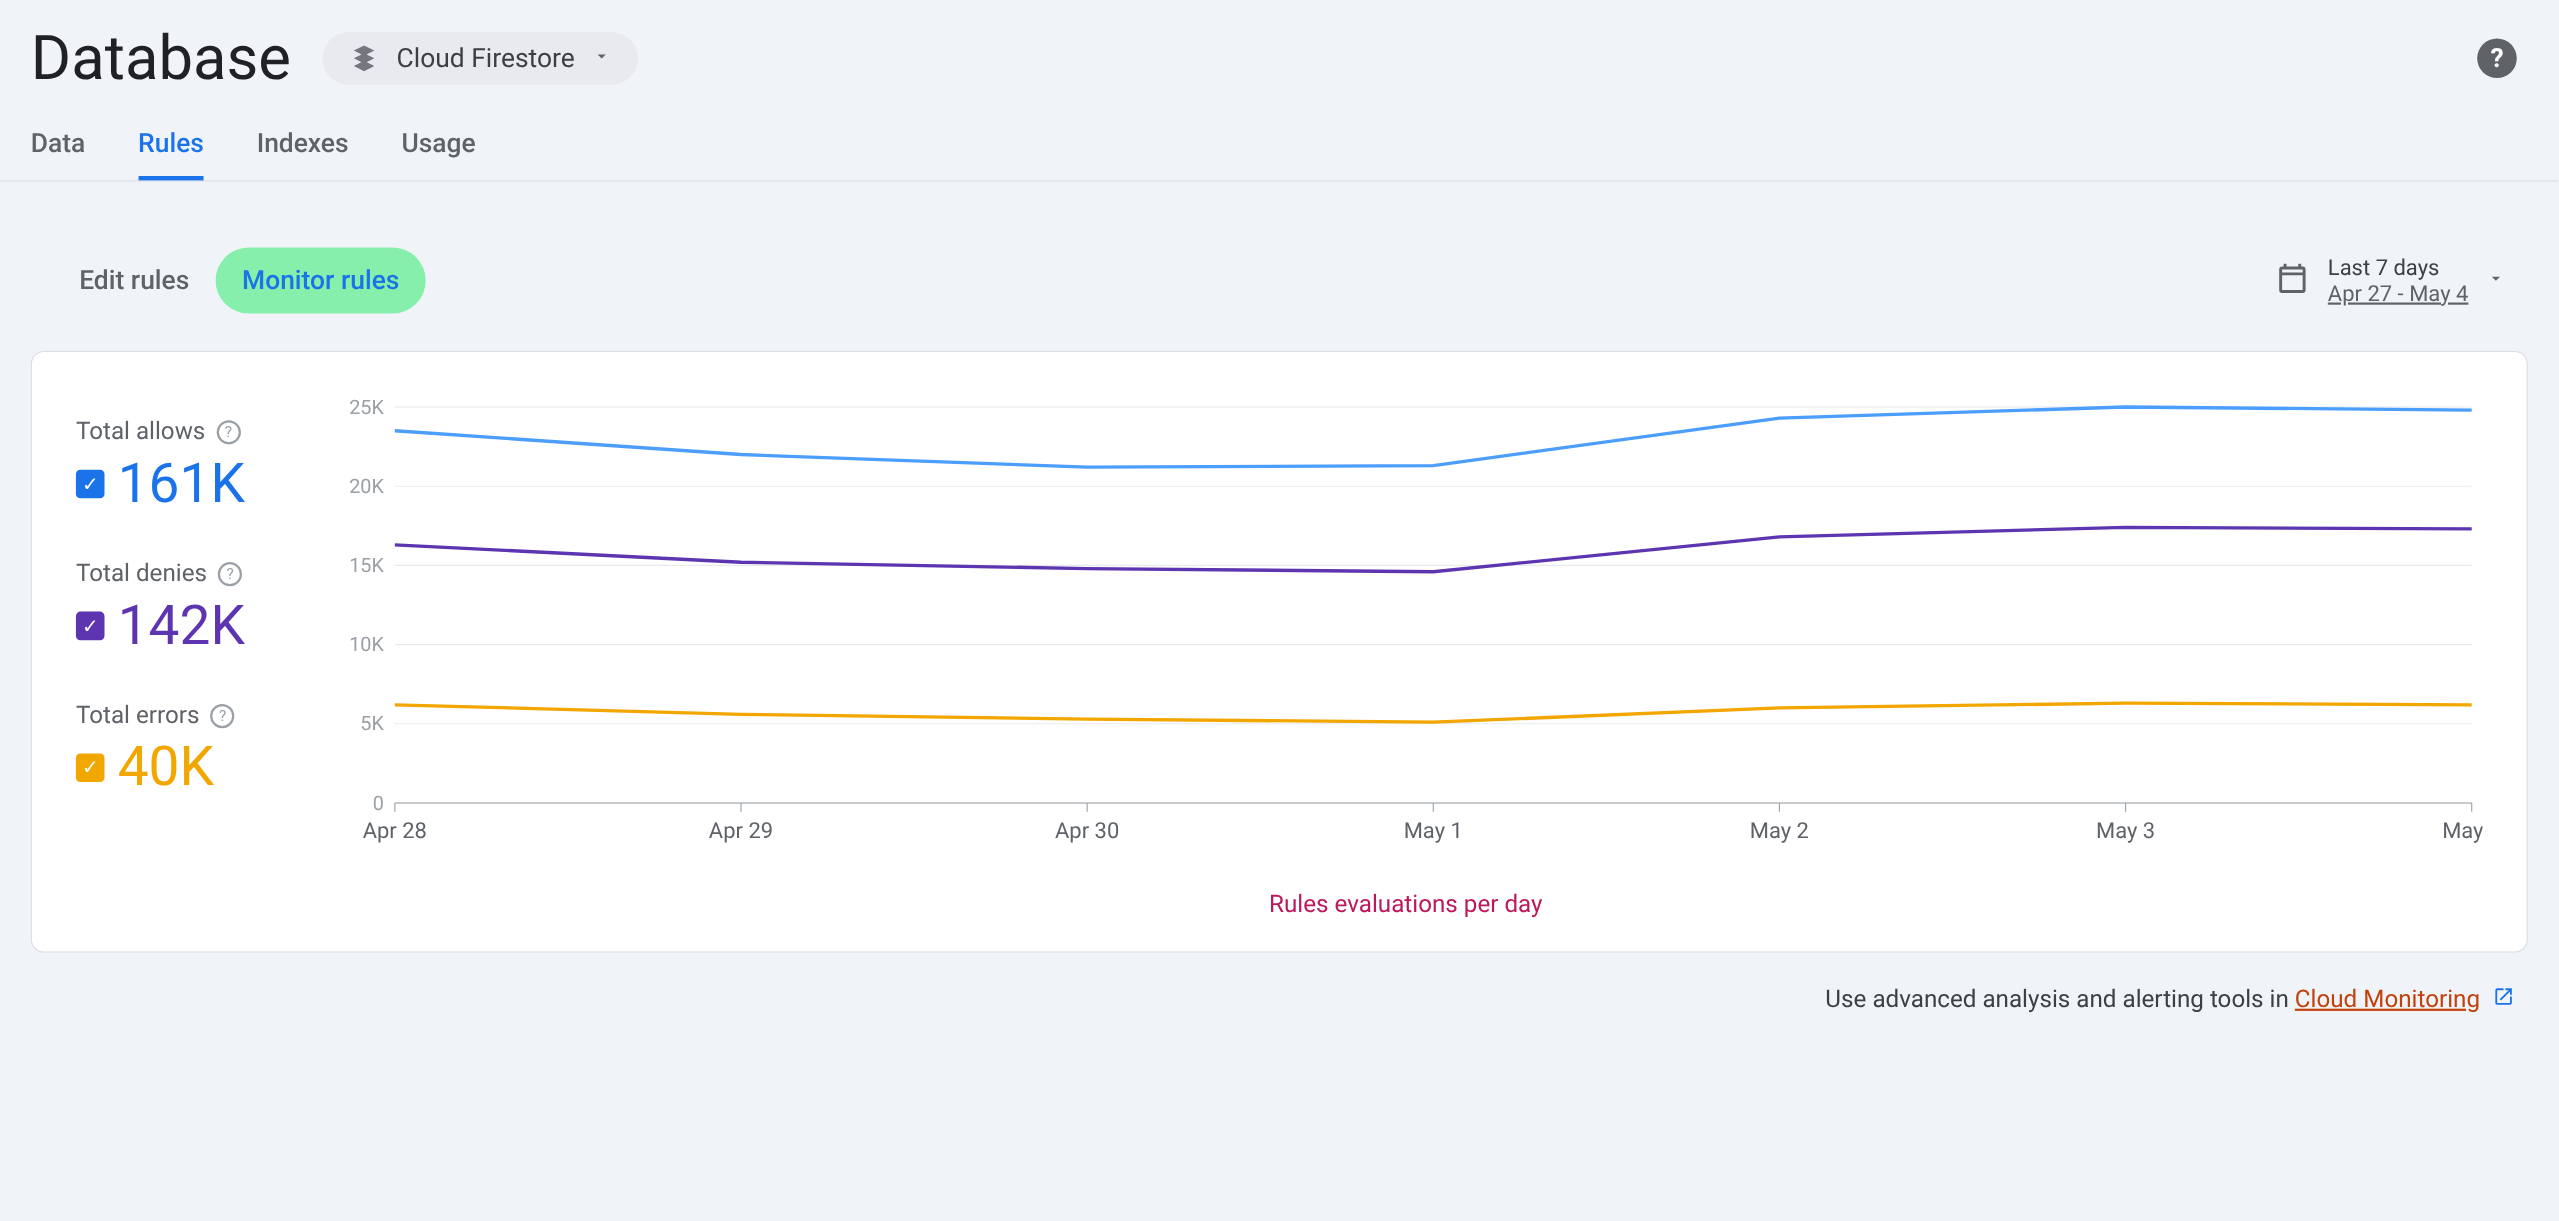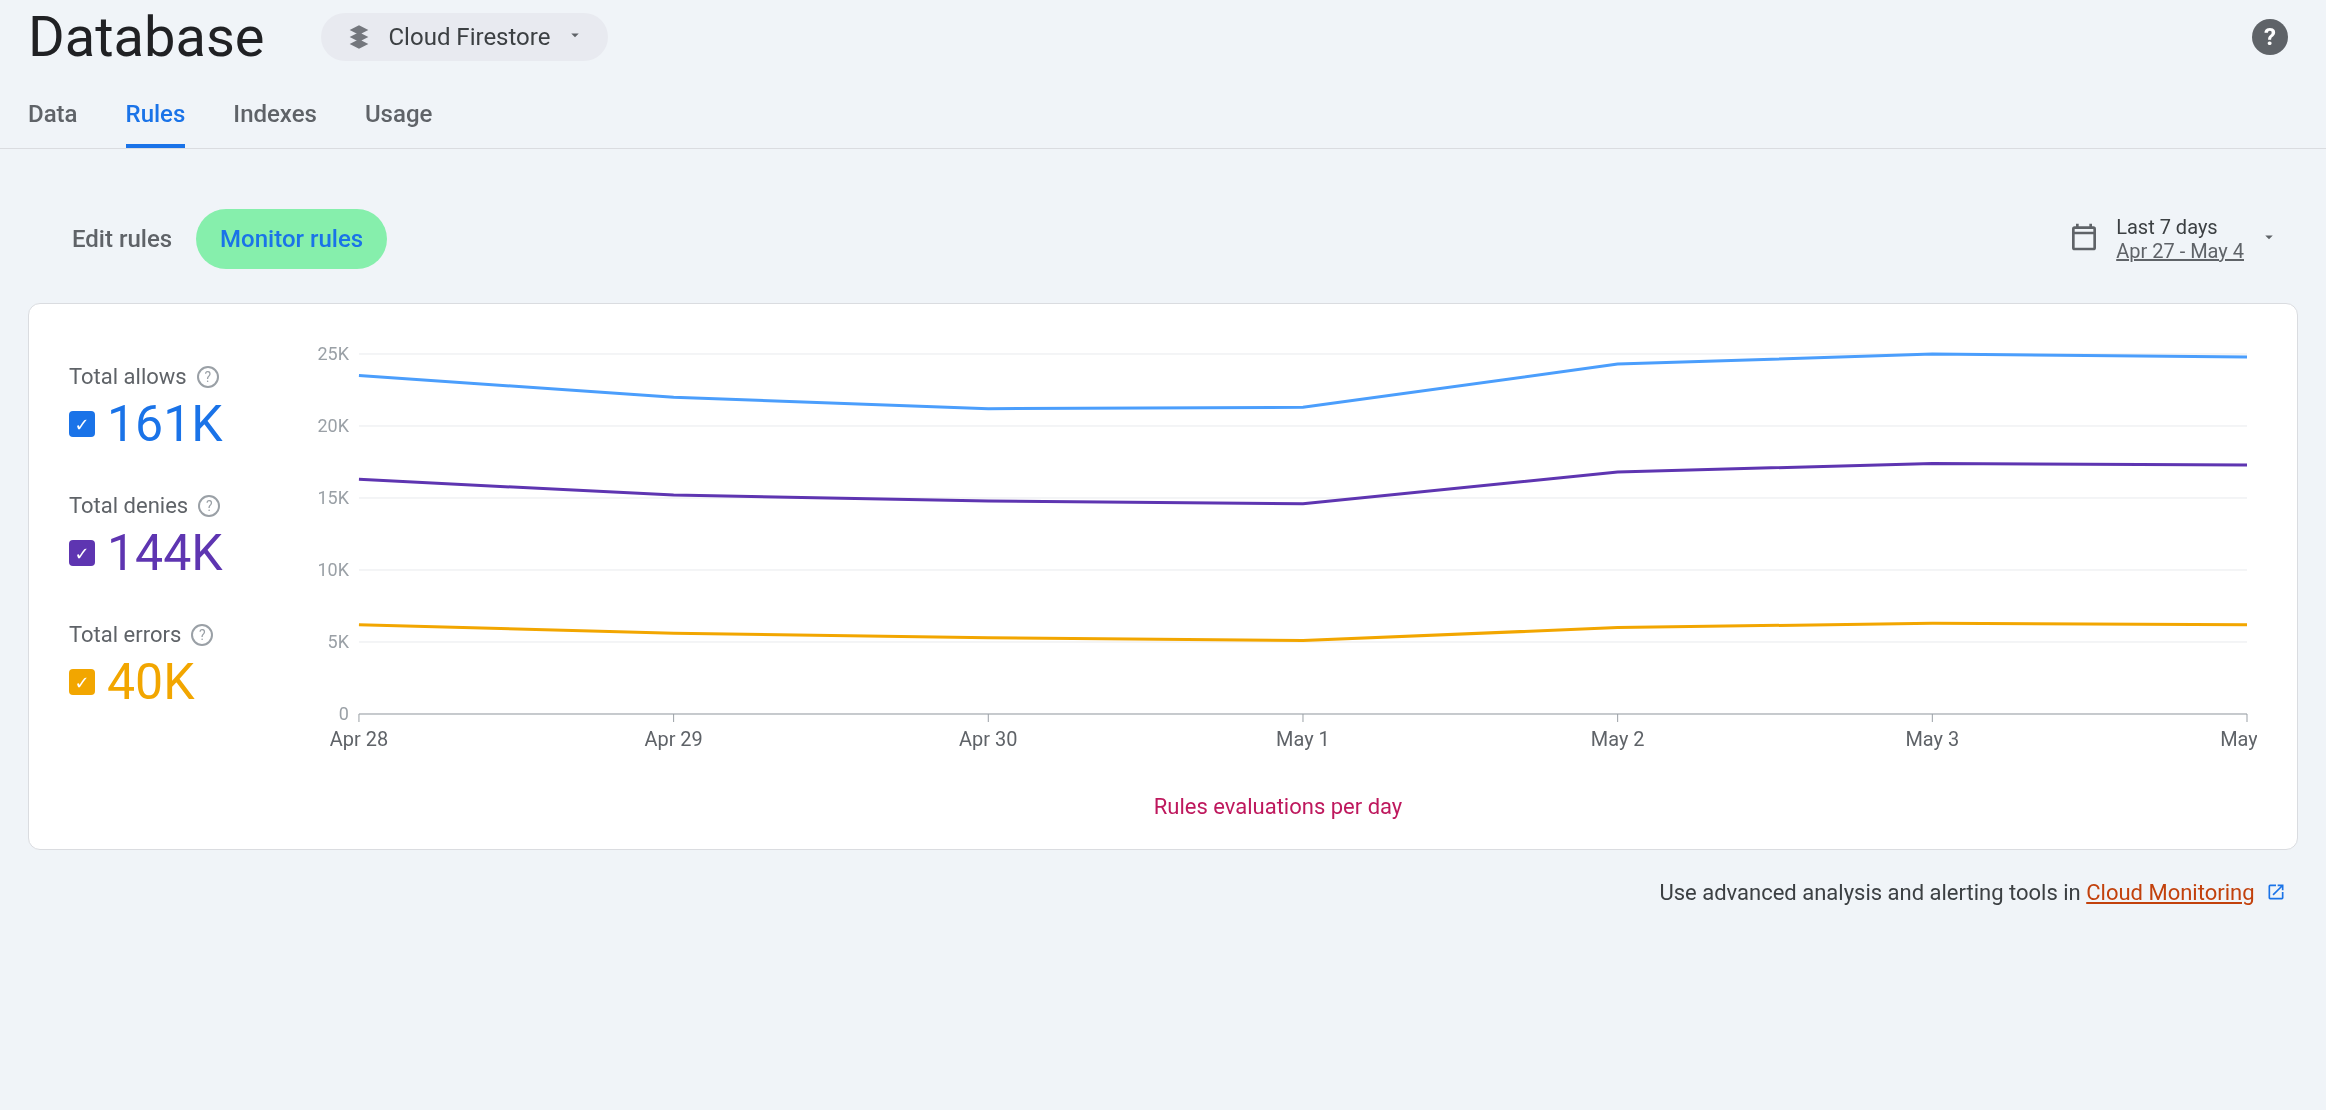--- a/index.html
+++ b/index.html
@@ -7,22 +7,21 @@
     font-family: -apple-system, BlinkMacSystemFont, "Segoe UI", Roboto, "Helvetica Neue", Arial, sans-serif;
     background: #f0f4f8;
     color: #202124;
     width: 2326px;
     height: 1110px;
     overflow: hidden;
   }
   .header-row {
     display: flex;
     align-items: center;
-    padding: 4px 28px 0 28px;
-    gap: 28px;
+    padding: 20px 28px 0 28px;
   }
   .page-title {
     font-size: 56px;
     font-weight: 400;
     color: #202124;
     margin-right: 28px;
   }
   .db-chip {
     display: inline-flex;
     align-items: center;
@@ -191,21 +190,21 @@
         <span class="legend-value" style="color:#1a73e8">161K</span>
       </div>
     </div>
     <div class="legend-item">
       <div class="legend-label-row">
         <span class="legend-label">Total denies</span>
         <span class="legend-help">?</span>
       </div>
       <div class="legend-value-row">
         <span class="legend-check" style="background:#5e35b1">✓</span>
-        <span class="legend-value" style="color:#5e35b1">144K</span>
+        <span class="legend-value" style="color:#5e35b1">142K</span>
       </div>
     </div>
     <div class="legend-item">
       <div class="legend-label-row">
         <span class="legend-label">Total errors</span>
         <span class="legend-help">?</span>
       </div>
       <div class="legend-value-row">
         <span class="legend-check" style="background:#f2a600">✓</span>
         <span class="legend-value" style="color:#f2a600">40K</span>

